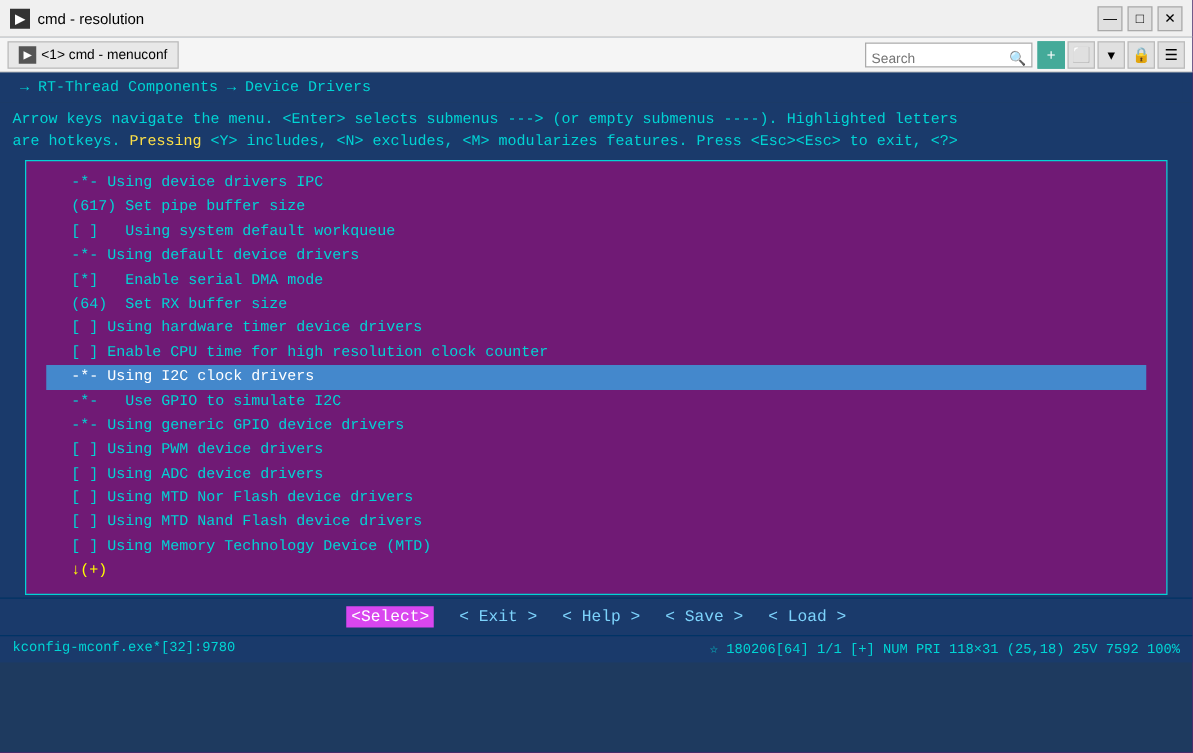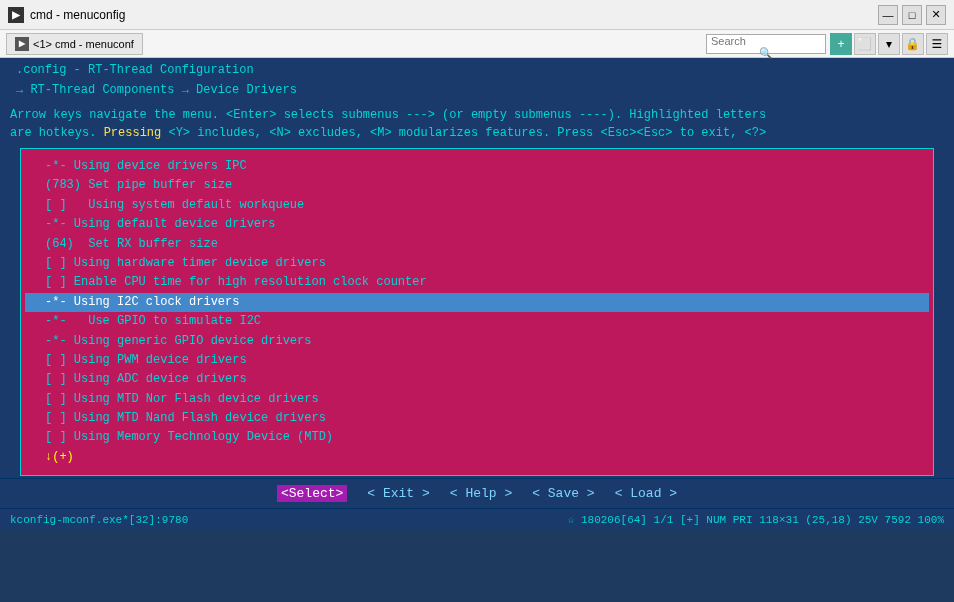--- a/index.html
+++ b/index.html
@@ -91,26 +91,25 @@
       display: flex;
       align-items: center;
       justify-content: center;
       color: white;
       font-size: 8px;
       font-weight: bold;
     }
     .toolbar-spacer { flex: 1; }
     .search-box {
       display: flex;
-      align-items: center;
+      align-items: flex-end;
       background: white;
       border: 1px solid #aaa;
       height: 20px;
       padding: 0 4px;
-      flex-direction: column;
     }
     .search-input {
       border: none;
       outline: none;
       font-size: 11px;
       font-family: Arial;
       width: 110px;
       background: transparent;
     }
     .search-btn {
@@ -148,22 +147,22 @@
 
     .info-text {
       color: #00d4d4;
       line-height: 1.5;
       margin-bottom: 6px;
     }
 
     
     .menu-box {
       border: 1px solid #00d4d4;
-      background: #be185d;
-      padding: 8px 4px;
+      background: #701a75;
+      padding: 8px 16px;
       margin: 0 10px;
     }
 
     .menu-item {
       padding: 1px 20px;
       color: #00d4d4;
       white-space: pre;
       font-size: 12px;
       line-height: 1.45;
     }
@@ -187,21 +186,21 @@
     .bottom-btn {
       color: #7dd3fc;
       font-family: 'Courier New', Courier, monospace;
       font-size: 13px;
       cursor: pointer;
       background: none;
       border: none;
     }
     .bottom-btn.active {
       color: #ffffff;
-      background: #a21caf;
+      background: #d946ef;
       padding: 1px 4px;
     }
 
     
     .status-bar {
       background: #1a3a6b;
       color: #00d4d4;
       font-size: 11px;
       padding: 2px 10px;
       display: flex;
@@ -225,21 +224,21 @@
     }
   </style>
 </head>
 <body>
 
 <div class="title-bar">
   <div class="title-bar-left">
     <div class="title-icon">
       <span>▶</span>
     </div>
-    <span class="title-text">cmd - menuconfig</span>
+    <span class="title-text">cmd - resolution</span>
   </div>
   <div class="title-controls">
     <button class="title-btn">—</button>
     <button class="title-btn">□</button>
     <button class="title-btn close">✕</button>
   </div>
 </div>
 
 <div class="toolbar">
   <div class="tab-item">
@@ -254,37 +253,37 @@
   <div class="toolbar-icons">
     <button class="toolbar-icon-btn" style="background:#4a9; color:white; border-color:#4a9;">+</button>
     <button class="toolbar-icon-btn">⬜</button>
     <button class="toolbar-icon-btn">▾</button>
     <button class="toolbar-icon-btn">🔒</button>
     <button class="toolbar-icon-btn">☰</button>
   </div>
 </div>
 
 <div style="background:#1a3a6b; padding: 2px 8px;">
-  <div class="breadcrumb-bar">.config - RT-Thread Configuration</div>
   <div class="breadcrumb-bar">→ RT-Thread Components → Device Drivers</div>
 </div>
 
 <div style="background:#1a3a6b; padding: 4px 10px 2px 10px;">
 
   <div class="info-text">
     <span>Arrow keys navigate the menu.  &lt;Enter&gt; selects submenus ---&gt; (or empty submenus ----).  Highlighted letters</span><br>
     <span>are hotkeys.  <span class="highlight-white">Pressing</span> &lt;Y&gt; includes, &lt;N&gt; excludes, &lt;M&gt; modularizes features.  Press &lt;Esc&gt;&lt;Esc&gt; to exit, &lt;?&gt;</span><br>
   </div>
 
 
   <div class="menu-box">
     <div class="menu-item">-*- Using device drivers IPC</div>
-    <div class="menu-item">(783) Set pipe buffer size</div>
+    <div class="menu-item">(617) Set pipe buffer size</div>
     <div class="menu-item">[ ]   Using system default workqueue</div>
     <div class="menu-item">-*- Using default device drivers</div>
+    <div class="menu-item">[*]   Enable serial DMA mode</div>
     <div class="menu-item">(64)  Set RX buffer size</div>
     <div class="menu-item">[ ] Using hardware timer device drivers</div>
     <div class="menu-item">[ ] Enable CPU time for high resolution clock counter</div>
     <div class="menu-item selected">-*- Using I2C clock drivers</div>
     <div class="menu-item">-*-   Use GPIO to simulate I2C</div>
     <div class="menu-item">-*- Using generic GPIO device drivers</div>
     <div class="menu-item">[ ] Using PWM device drivers</div>
     <div class="menu-item">[ ] Using ADC device drivers</div>
     <div class="menu-item">[ ] Using MTD Nor Flash device drivers</div>
     <div class="menu-item">[ ] Using MTD Nand Flash device drivers</div>

